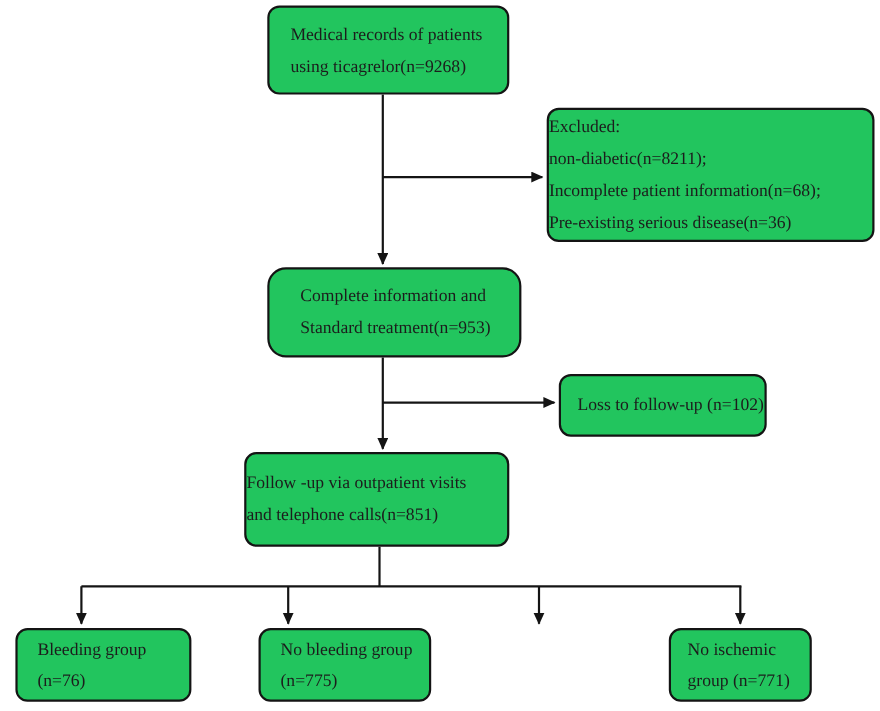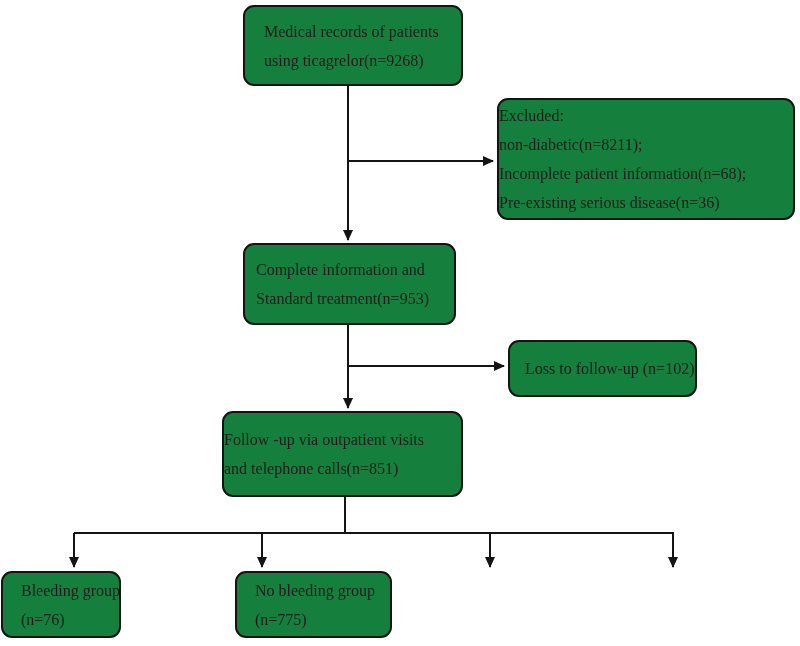--- a/index.html
+++ b/index.html
@@ -14,34 +14,34 @@
   .links {
     position: absolute;
     left: 0; top: 0;
     width: 800px; height: 646px;
   }
   .node {
     position: absolute;
     box-sizing: border-box;
     border: 2px solid #141414;
     border-radius: 11px;
-    background: #15803d;
+    background: #22c55e;
     display: flex;
     align-items: center;
     color: #1c1c1c;
     font-size: 16px;
     line-height: 29px;
   }
   .node .txt { white-space: pre; }
   .n-records    { left: 243px; top: 5px;   width: 220px; height: 81px;  padding-left: 19px; }
   .n-excluded   { left: 497px; top: 98px;  width: 298px; height: 122px; padding-left: 0; }
-  .n-complete   { left: 243px; top: 243px; width: 213px; height: 82px;  padding-left: 11px; }
+  .n-complete   { left: 243px; top: 243px; width: 231px; height: 82px;  padding-left: 28px; border-radius: 17px; }
   .n-loss       { left: 508px; top: 340px; width: 189px; height: 57px;  padding-left: 15px; }
   .n-followup   { left: 222px; top: 411px; width: 241px; height: 86px;  }
-  .n-bleeding   { left: 1px;   top: 571px; width: 120px; height: 67px;  padding-left: 18px; }
+  .n-bleeding   { left: 14px;   top: 571px; width: 160px; height: 67px;  padding-left: 18px; }
   .n-nobleeding { left: 188px; top: 571px; width: 157px; height: 67px;  padding-left: 18px; margin-left: 47px; }
   .n-ischemic   { left: 415px; top: 571px; width: 153px; height: 67px;  padding-left: 14px; }
   .n-noischemic { left: 608px; top: 571px; width: 130px; height: 67px;  padding-left: 15px; }
 </style>
 </head>
 <body>
 
 <div class="canvas">
 
   <svg class="links" viewBox="0 0 800 646" xmlns="http://www.w3.org/2000/svg" aria-hidden="true">
@@ -94,14 +94,18 @@
     <span class="txt">Bleeding group
 (n=76)</span>
   </div>
 
   <div class="node n-nobleeding">
     <span class="txt">No bleeding group
 (n=775)</span>
   </div>
 
 
+  <div class="node n-noischemic">
+    <span class="txt">No ischemic
+group (n=771)</span>
+  </div>
 
 </div>
 
 </body></html>

